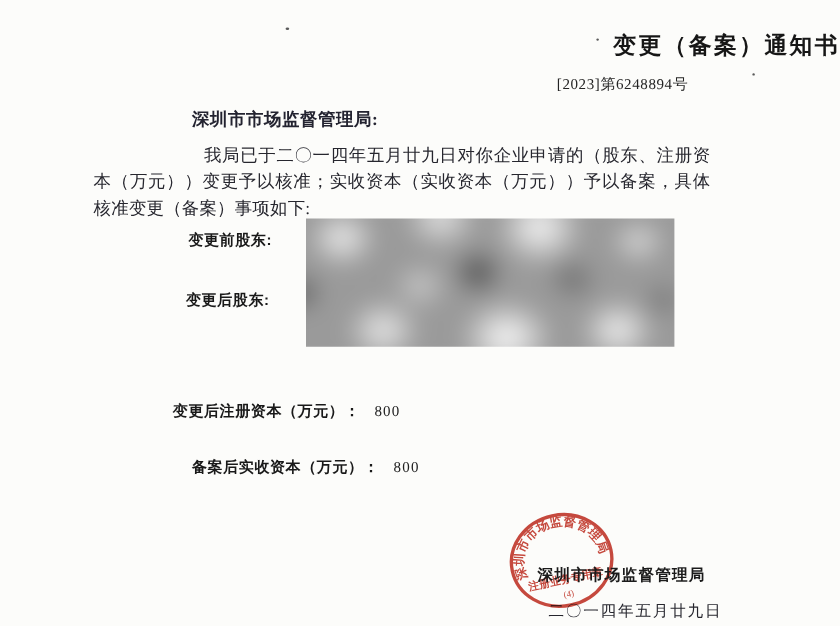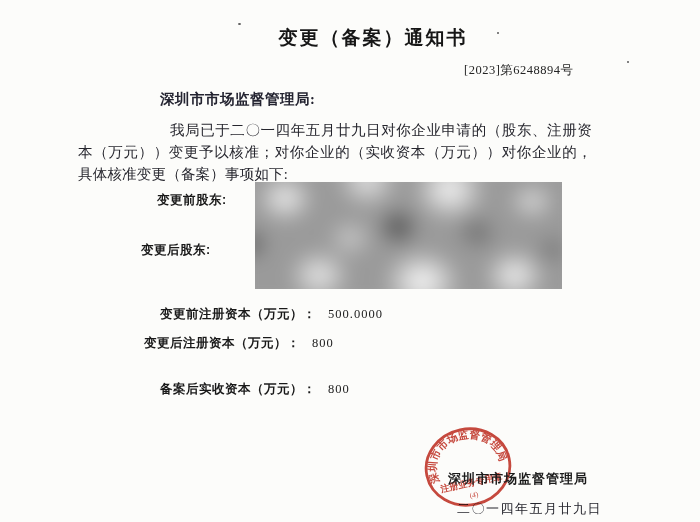--- a/index.html
+++ b/index.html
@@ -1,21 +1,21 @@
 <!DOCTYPE html>
 <html><head>
 <meta charset="utf-8">
 <style>
   html,body{margin:0;padding:0;background:#e9e9e7;}
   .page{
     position:relative;width:700px;height:522px;background:#fcfcfa;
     font-family:"Liberation Serif",serif;color:#202020;overflow:hidden;
   }
   .title{
-    position:absolute;left:46px;right:0;top:25px;text-align:center;
+    position:absolute;left:46px;right:0;top:25px;text-align:right;
     font-size:19px;font-weight:bold;letter-spacing:2px;color:#161616;
     font-family:"Liberation Sans",sans-serif;
   }
   .docno{
     position:absolute;left:464px;top:62px;font-size:12.5px;
     letter-spacing:.5px;color:#242424;
   }
   .addressee{
     position:absolute;left:160px;top:90px;font-size:14.5px;font-weight:bold;
     letter-spacing:.5px;color:#232330;
@@ -24,21 +24,21 @@
     position:absolute;left:78px;top:120px;width:514px;font-size:14.5px;
     line-height:21.8px;text-indent:92px;text-align:justify;
     letter-spacing:.2px;color:#26262e;
   }
   .fld{
     position:absolute;font-size:12.5px;font-weight:bold;
     font-family:"Liberation Sans",sans-serif;letter-spacing:.5px;color:#191919;
     white-space:nowrap;
   }
   .f-sh1{left:157px;top:192px;}
-  .f-sh2{left:141px;top:242px;}
+  .f-sh2{left:155px;top:242px;}
   .f-c1{left:160px;top:306px;}
   .f-c2{left:144px;top:335px;}
   .f-c3{left:160px;top:364px;}
   .f-c4{left:160px;top:381px;}
   .val{
     font-family:"Liberation Serif",serif;font-weight:normal;font-size:12.5px;
     margin-left:12px;letter-spacing:1px;color:#222;
   }
   .blur-box{
     position:absolute;left:255px;top:182px;width:307px;height:107px;
@@ -82,32 +82,29 @@
 <body>
 
 <div class="page">
 
   <div class="title">变更（备案）通知书</div>
 
   <div class="docno">[2023]第6248894号</div>
 
   <div class="addressee">深圳市市场监督管理局:</div>
 
-  <div class="body-par">我局已于二〇一四年五月廿九日对你企业申请的（股东、注册资本（万元））变更予以核准；对你企业的（实收资本（万元））对你企业的，具体核准变更（备案）事项如下:</div>
+  <div class="body-par">我局已于二〇一四年五月廿九日对你企业申请的（股东、注册资本（万元））变更予以核准；实收资本（实收资本（万元））予以备案，具体核准变更（备案）事项如下:</div>
 
   <div class="fld f-sh1">变更前股东:</div>
   <div class="fld f-sh2">变更后股东:</div>
 
   <div class="blur-box">
     <div class="blobs"></div>
   </div>
 
-  <div class="fld f-c1">
-    <span>变更前注册资本（万元）：</span><span class="val">500.0000</span>
-  </div>
   <div class="fld f-c2">
     <span>变更后注册资本（万元）：</span><span class="val">800</span>
   </div>
   <div class="fld f-c4">
     <span>备案后实收资本（万元）：</span><span class="val">800</span>
   </div>
 
   <div class="date">二〇一四年五月廿九日</div>
 
   <svg class="stamp" viewBox="0 0 104 94">

